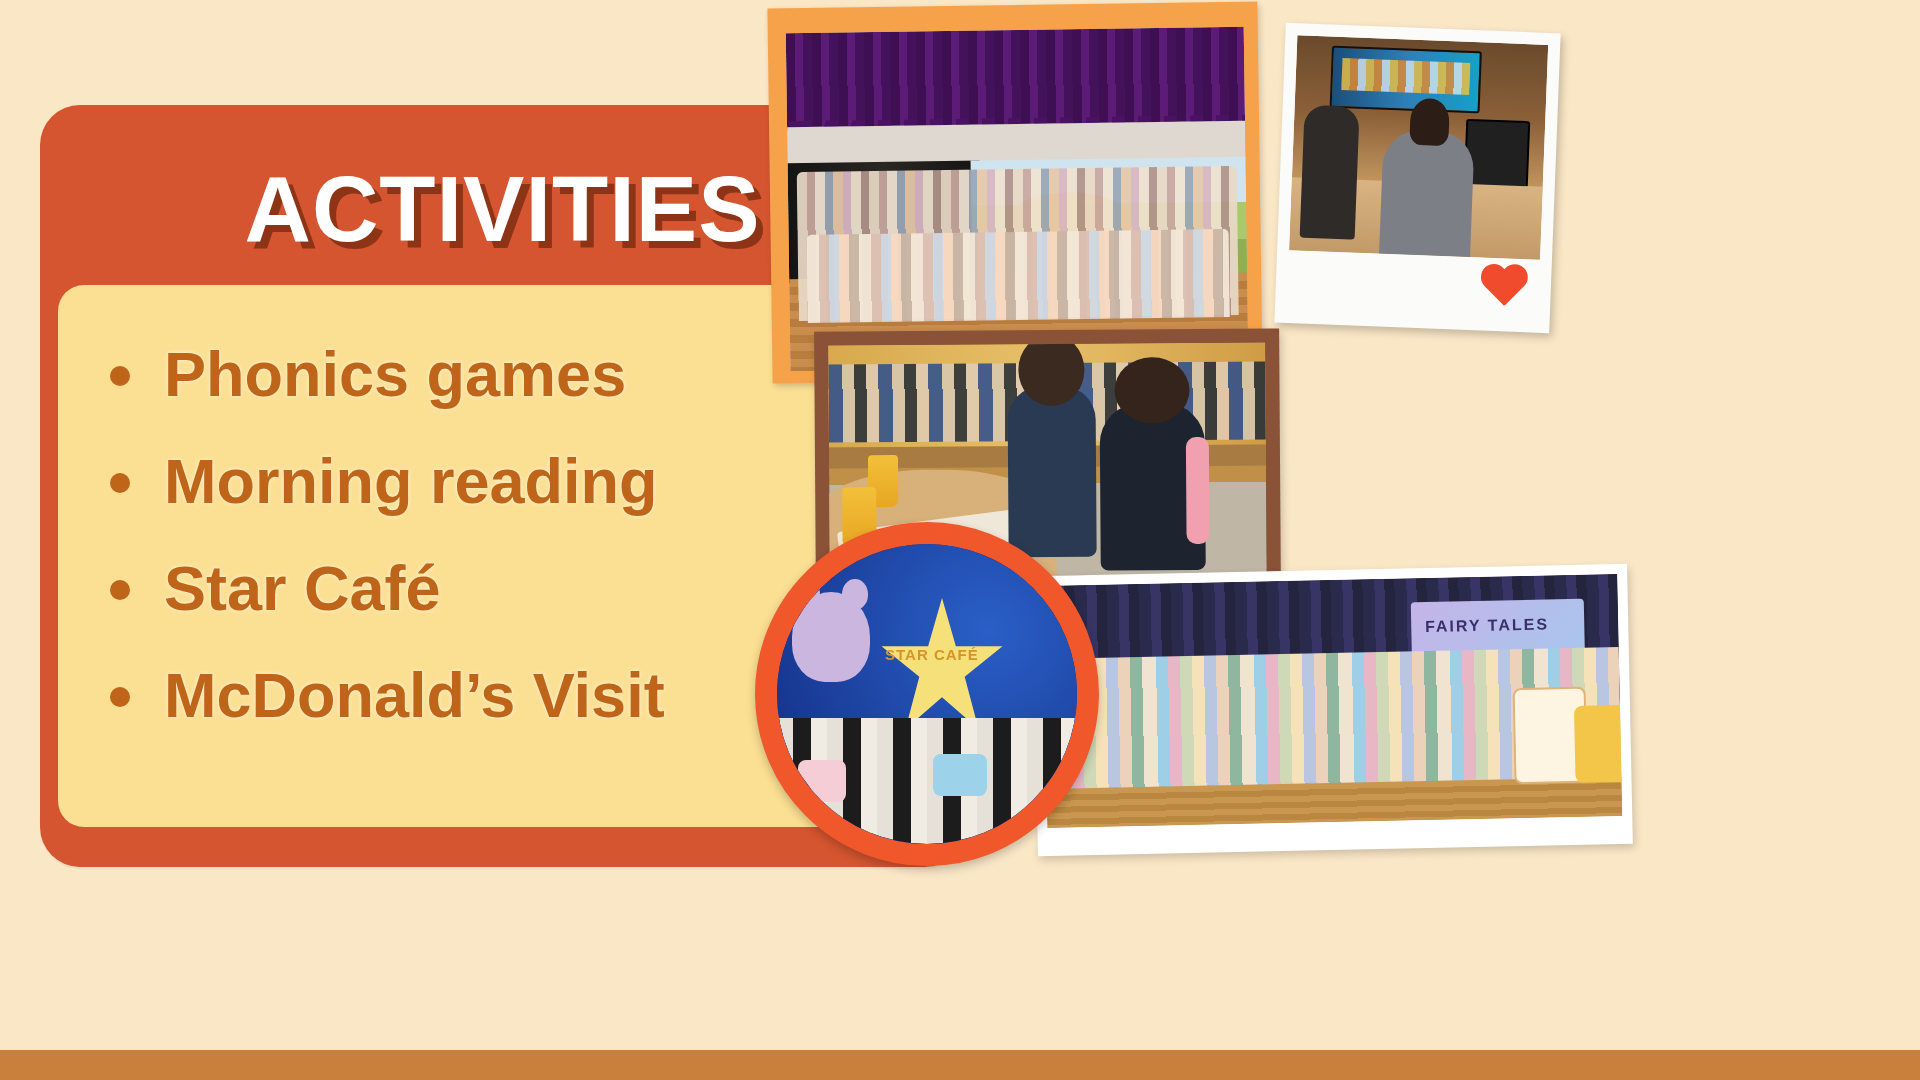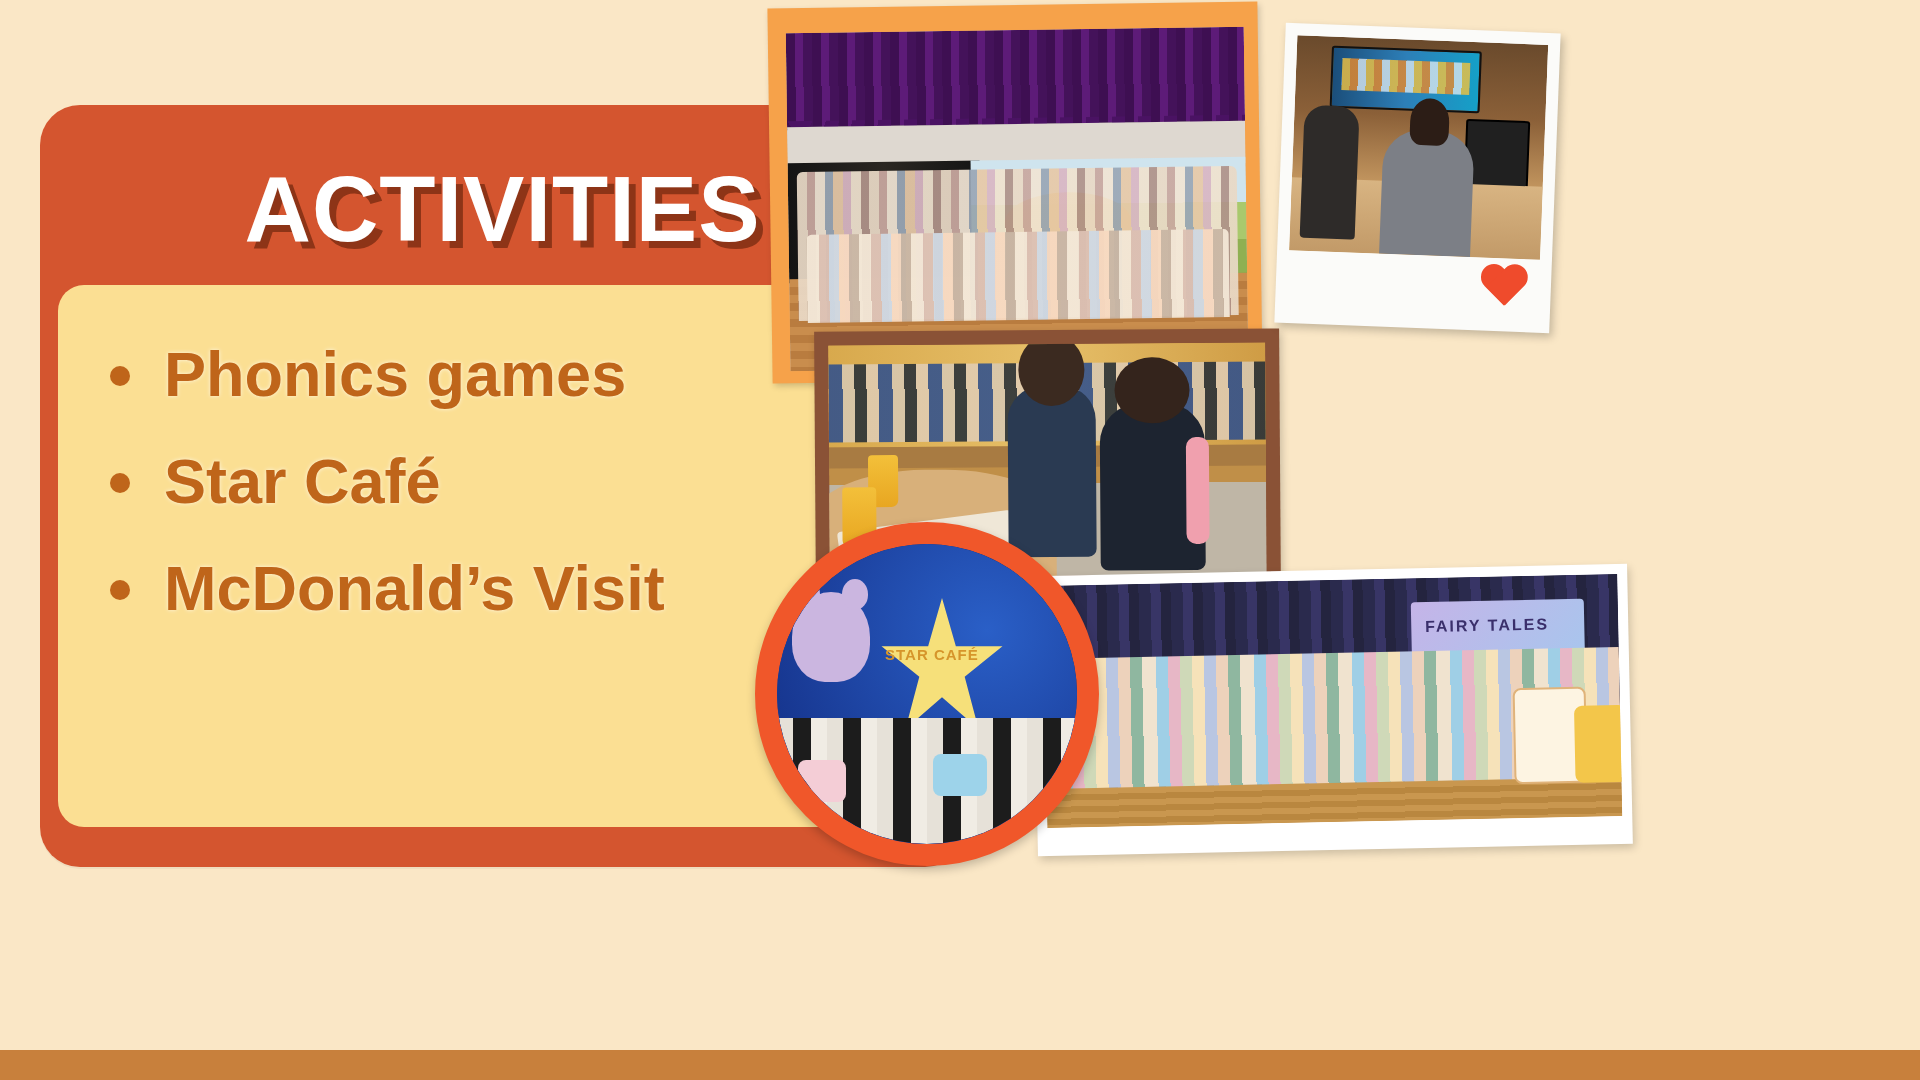--- a/index.html
+++ b/index.html
@@ -248,20 +248,24 @@
     <div class="card-title">ACTIVITIES</div>
 
     <div class="body-panel">
       <ul class="bullets">
         <li>
           <span class="dot"></span>
           <span class="bullet-text">Phonics games</span>
         </li>
         <li>
           <span class="dot"></span>
+          <span class="bullet-text">Morning reading</span>
+        </li>
+        <li>
+          <span class="dot"></span>
           <span class="bullet-text">Star Café</span>
         </li>
         <li>
           <span class="dot"></span>
           <span class="bullet-text">McDonald’s Visit</span>
         </li>
       </ul>
     </div>
   </div>
 

